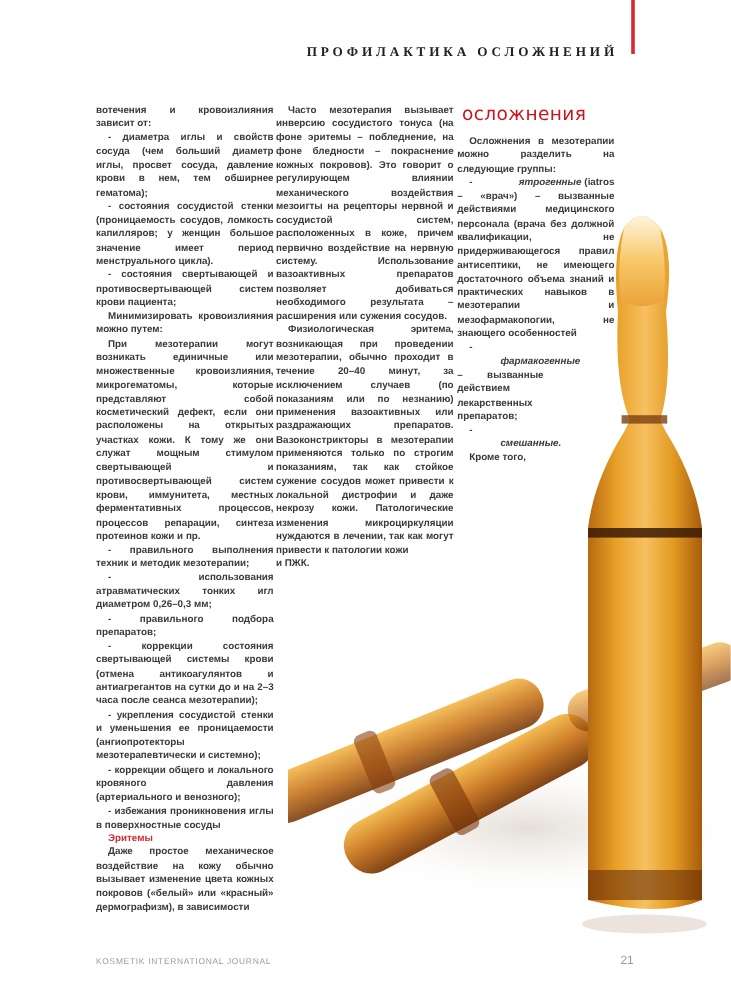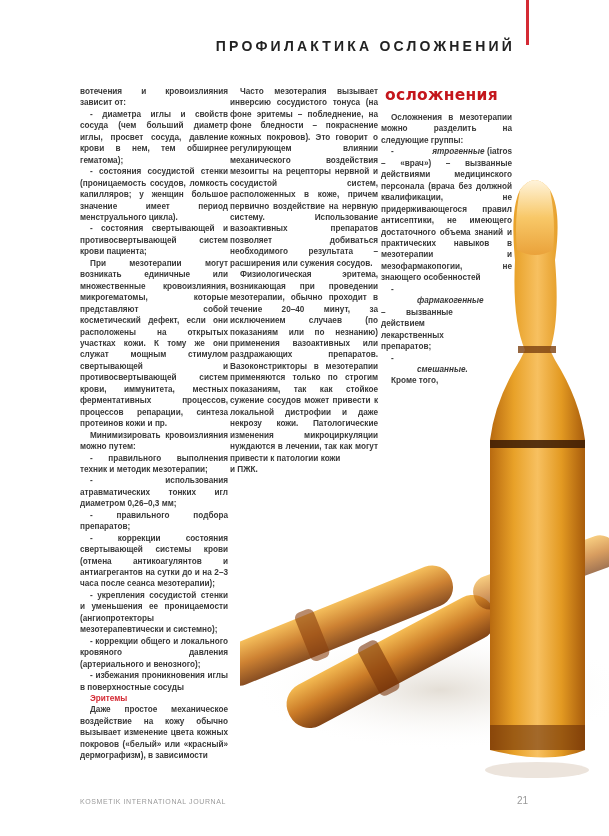--- a/index.html
+++ b/index.html
@@ -8,40 +8,40 @@
     background: #ffffff;
     font-family: "Liberation Sans", "DejaVu Sans", sans-serif;
     color: #333;
   }
   .red-bar {
     position: absolute; left: 526px; top: 0; width: 3px; height: 45px;
     background: #d42a34;
   }
   .section-header {
     position: absolute; right: 94px; top: 38px;
-    font-family: Liberation Sans, sans-serif;
-    font-weight: bold; font-size: 14px; letter-spacing: 3.2px;
+    font-family: Liberation Serif, serif;
+    font-weight: bold; font-size: 11px; letter-spacing: 3.2px;
     color: #222;
   }
   .col {
     position: absolute; top: 86px;
     font-size: 8.2px; line-height: 11.45px;
     color: #3a3a3a; text-align: justify; font-weight: bold;
   }
   .col p { margin: 0; text-indent: 10px; }
   .col p.noindent { text-indent: 0; }
   .col1 { left: 80px; width: 148px; }
   .col2 { left: 230px; width: 148px; }
   .col3 { left: 381px; width: 131px; top: 112px; }
   .red { color: #d42a34; }
   .subhead { text-indent: 10px; }
   .title-red {
     position: absolute; left: 385px; top: 86px;
     font-family: "DejaVu Sans", sans-serif;
-    font-weight: bold; font-size: 15.5px; color: #c4161c;
+    font-weight: normal; font-size: 15.5px; color: #c4161c;
     letter-spacing: 0.3px;
   }
   em { font-style: italic; margin-left: 36px; }
   .narrow { width: 96px; }
   .narrower { width: 90px; }
 
   
   .photo { position: absolute; left: 240px; top: 150px; width: 369px; height: 640px; pointer-events: none; }
   .footer-left {
     position: absolute; left: 80px; top: 798px;
@@ -103,22 +103,22 @@
   <rect x="250" y="290" width="95" height="8" fill="#3a1a04" opacity="0.85"></rect>
   <rect x="250" y="575" width="95" height="25" fill="#6a2e06" opacity="0.6"></rect>
   <ellipse cx="297" cy="620" rx="52" ry="8" fill="#c9b29a" opacity="0.35"></ellipse>
 </svg>
 
 <div class="col col1">
   <p class="noindent">вотечения и кровоизлияния зависит от:</p>
   <p>- диаметра иглы и свойств сосуда (чем больший диаметр иглы, просвет сосуда, давление крови в нем, тем обширнее гематома);</p>
   <p>- состояния сосудистой стенки (проницаемость сосудов, ломкость капилляров; у женщин большое значение имеет период менструального цикла).</p>
   <p>- состояния свертывающей и противосвертывающей систем крови пациента;</p>
+  <p>Минимизировать кровоизлияния можно путем:</p>
   <p>При мезотерапии могут возникать единичные или множественные кровоизлияния, микрогематомы, которые представляют собой косметический дефект, если они расположены на открытых участках кожи. К тому же они служат мощным стимулом свертывающей и противосвертывающей систем крови, иммунитета, местных ферментативных процессов, процессов репарации, синтеза протеинов кожи и пр.</p>
-  <p>Минимизировать кровоизлияния можно путем:</p>
   <p>- правильного выполнения техник и методик мезотерапии;</p>
   <p>- использования атравматических тонких игл диаметром 0,26–0,3 мм;</p>
   <p>- правильного подбора препаратов;</p>
   <p>- коррекции состояния свертывающей системы крови (отмена антикоагулянтов и антиагрегантов на сутки до и на 2–3 часа после сеанса мезотерапии);</p>
   <p>- укрепления сосудистой стенки и уменьшения ее проницаемости (ангиопротекторы мезотерапевтически и системно);</p>
   <p>- коррекции общего и локального кровяного давления (артериального и венозного);</p>
   <p>- избежания проникновения иглы в поверхностные сосуды</p>
   <p class="red subhead">Эритемы</p>
   <p>Даже простое механическое воздействие на кожу обычно вызывает изменение цвета кожных покровов («белый» или «красный» дермографизм), в зависимости</p>
 </div>

